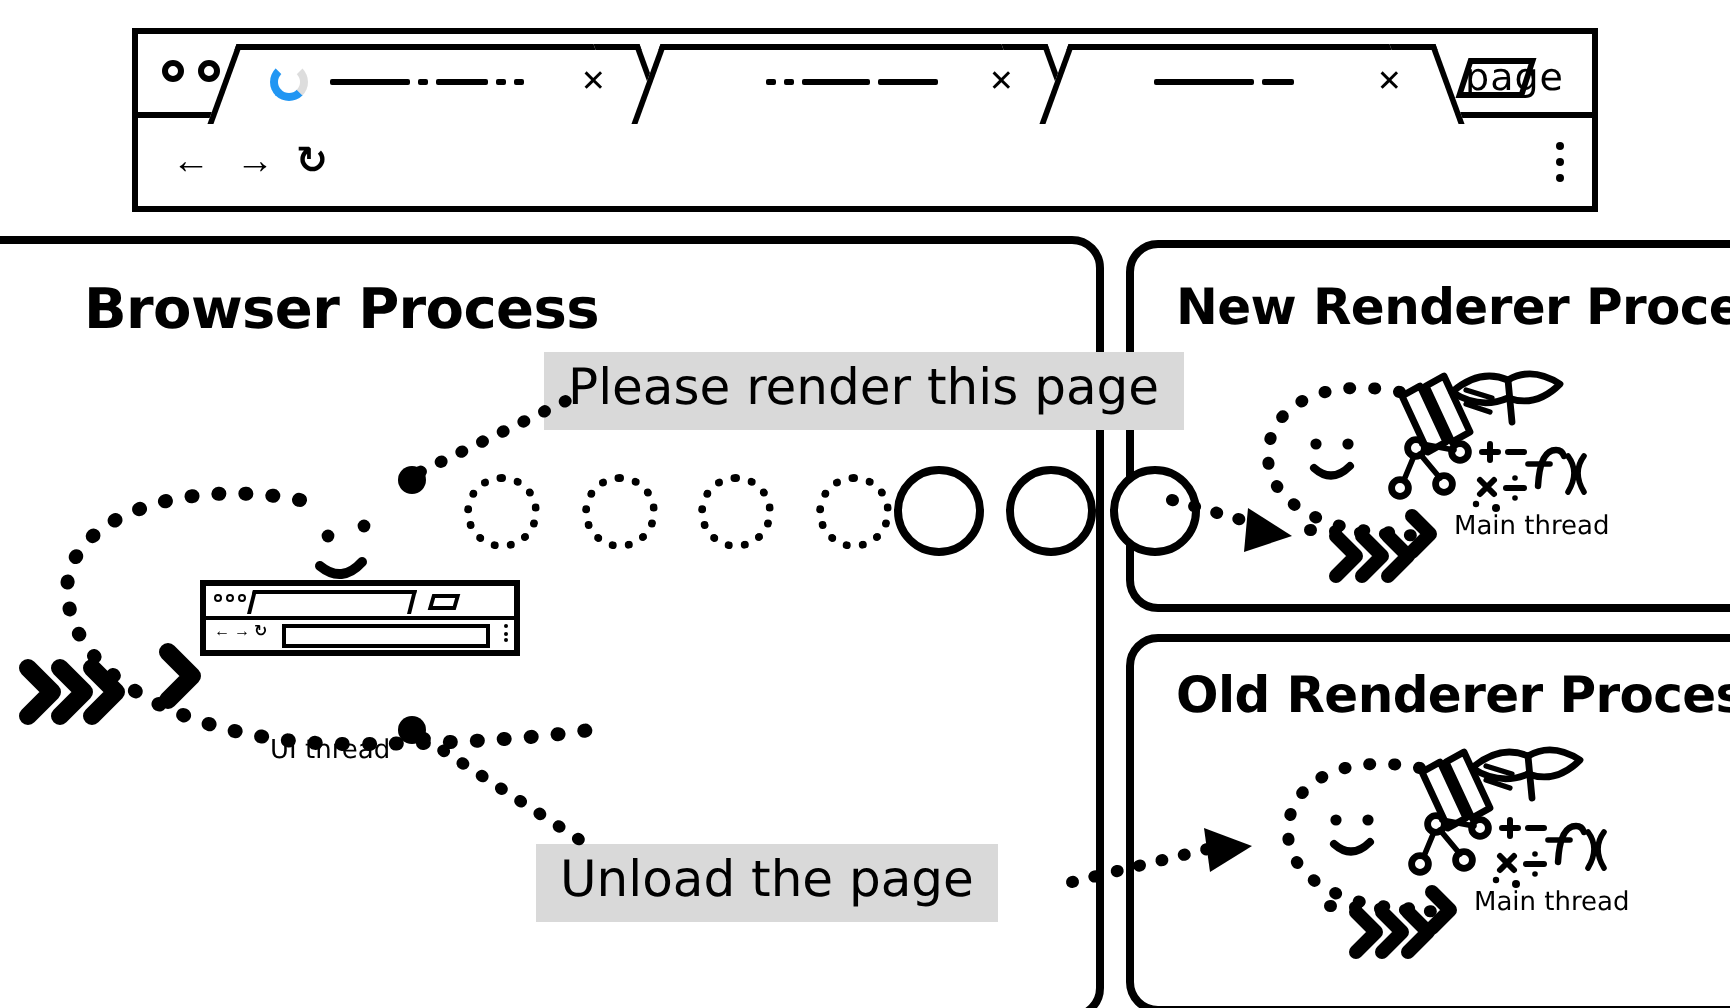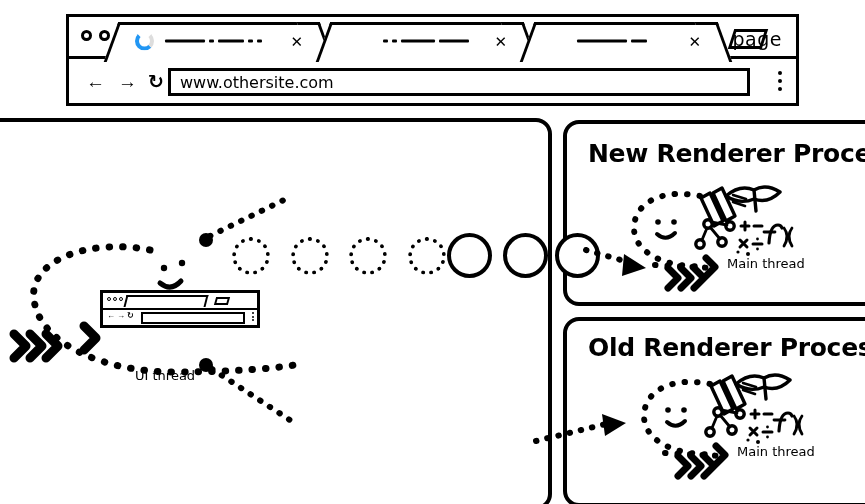--- a/index.html
+++ b/index.html
@@ -130,35 +130,33 @@
 
       <div class="newtabbtn" style="left:662px;top:12px;"></div>
 
       <div class="brandword">page</div>
     </div>
 
     <div class="navbar">
       <div class="navicon" style="left:17px">←</div>
       <div class="navicon" style="left:49px">→</div>
       <div class="navicon" style="left:79px">↻</div>
-      <div class="urlbar">
-        <div class="urltext">www.othersite.com</div>
-      </div>
       <div class="kebab">
         <i></i>
         <i></i>
         <i></i>
       </div>
     </div>
   </div>
 
   <div class="panel panel-browser"></div>
   <div class="panel panel-new"></div>
   <div class="panel panel-old"></div>
 
+  <div class="panel-title" style="left:42px;top:138px;font-size:28px;">Browser Process</div>
   <div class="panel-title" style="left:588px;top:139px;">New Renderer Process</div>
   <div class="panel-title" style="left:588px;top:333px;">Old Renderer Process</div>
 
   <div class="mini">
     <div class="mini-top">
       <div class="mini-dots">
         <i></i>
         <i></i>
         <i></i>
       </div>
@@ -176,20 +174,22 @@
   <div class="thread-label" style="left:135px;top:336px;margin-top:32px;">UI thread</div>
 
   <div class="circ dotted" style="left:232px;top:237px;width:38px;height:38px;"></div>
   <div class="circ dotted" style="left:291px;top:237px;width:38px;height:38px;"></div>
   <div class="circ dotted" style="left:349px;top:237px;width:38px;height:38px;"></div>
   <div class="circ dotted" style="left:408px;top:237px;width:38px;height:38px;"></div>
   <div class="circ solid" style="left:447px;top:233px;width:45px;height:45px;"></div>
   <div class="circ solid" style="left:503px;top:233px;width:45px;height:45px;"></div>
   <div class="circ solid" style="left:555px;top:233px;width:45px;height:45px;"></div>
 
+  <div class="chip" style="left:272px;top:176px;">Please render this page</div>
+  <div class="chip" style="left:268px;top:422px;">Unload the page</div>
 
   <div class="thread-label" style="left:727px;top:256px;">Main thread</div>
   <div class="thread-label" style="left:737px;top:444px;">Main thread</div>
 
   <svg class="ov" viewBox="0 0 865 504" xmlns="http://www.w3.org/2000/svg">
     <g fill="none" stroke="#000">
 
       <path d="M150 250 C 90 238, 28 260, 34 300 C 40 344, 104 372, 175 372 C 235 372, 280 368, 300 364" stroke-width="7" stroke-linecap="round" stroke-dasharray="0.5 13"></path>
 
       <g stroke-width="9" stroke-linecap="round" stroke-linejoin="round">

